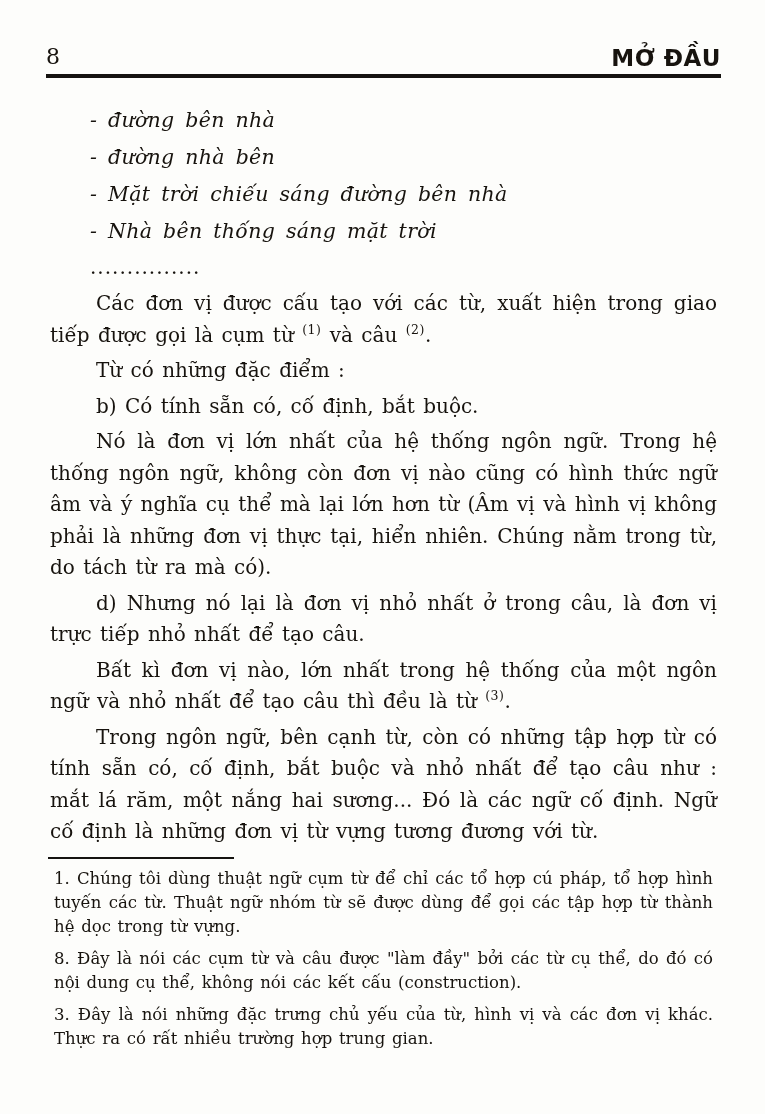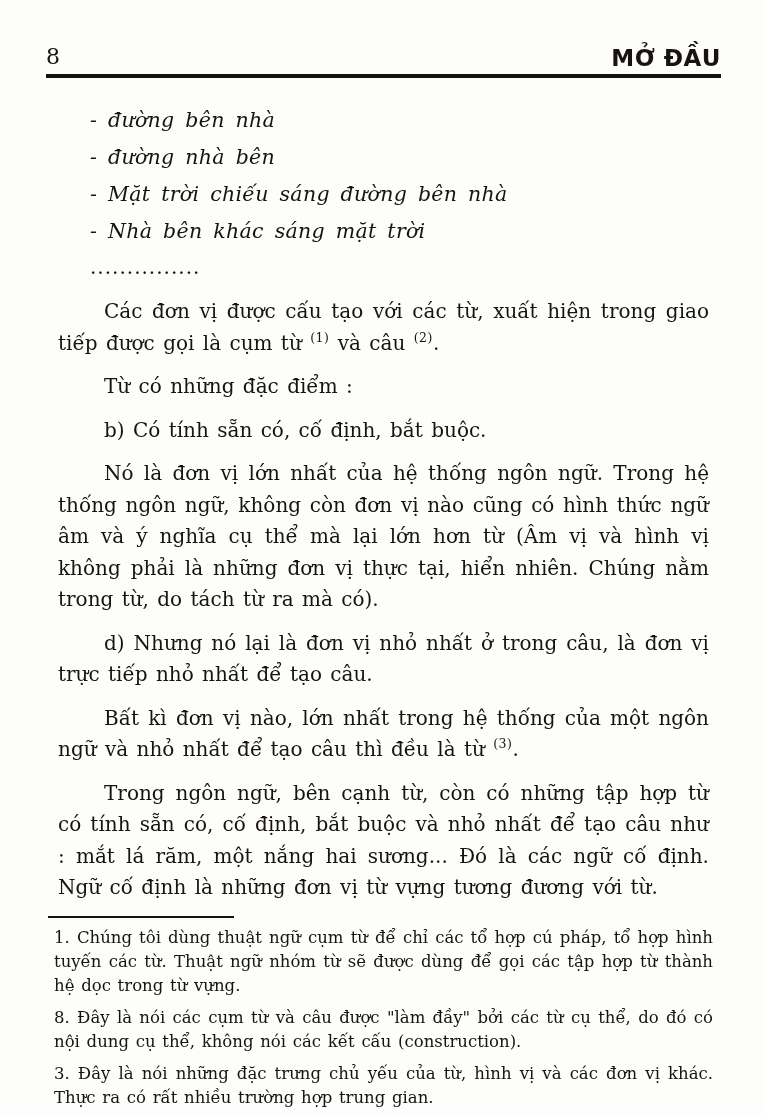--- a/index.html
+++ b/index.html
@@ -22,21 +22,21 @@
   .examples { margin:24px 0 0 44px; }
   .example-line {
     font-style:italic; font-size:20.5px; line-height:37px;
     letter-spacing:0.3px; word-spacing:4px;
   }
   .ellipsis-line { font-size:20px; line-height:34px; letter-spacing:1px; margin-left:44px; }
 
   
   .body-text { margin-top:4px; }
   .para {
-    margin:12px; font-size:20px; line-height:31.5px; text-align:justify;
+    margin:4px; font-size:20px; line-height:31.5px; text-align:justify;
     text-indent:46px; word-spacing:2px;
   }
   .it { }
   sup { font-size:12.5px; line-height:0; vertical-align:super; letter-spacing:0.5px; }
 
   
   .footnote-rule {
     border:0; border-top:2.5px solid #151310;
     width:186px; margin:9px 0 5px 2px;
   }
@@ -54,21 +54,21 @@
   <div class="header">
     <span class="page-number">8</span>
     <span class="running-title">MỞ ĐẦU</span>
   </div>
   <hr class="header-rule">
 
   <div class="examples">
       <div class="example-line">- đường bên nhà</div>
       <div class="example-line">- đường nhà bên</div>
       <div class="example-line">- Mặt trời chiếu sáng đường bên nhà</div>
-      <div class="example-line">- Nhà bên khác sáng mặt trời</div>
+      <div class="example-line">- Nhà bên thống sáng mặt trời</div>
     </div>
 
   <div class="ellipsis-line">...............</div>
 
   <div class="body-text">
       <p class="para"><span>Các đơn vị được cấu tạo với các từ, xuất hiện trong giao tiếp được gọi là cụm từ </span><sup>(1)</sup><span> và câu </span><sup>(2)</sup><span>.</span></p>
       <p class="para"><span>Từ có những đặc điểm :</span></p>
       <p class="para"><span>b) Có tính sẵn có, cố định, bắt buộc.</span></p>
       <p class="para"><span>Nó là </span><span class="it">đơn vị lớn nhất của hệ thống ngôn ngữ</span><span>. Trong hệ thống ngôn ngữ, không còn đơn vị nào cũng có hình thức ngữ âm và ý nghĩa cụ thể mà lại lớn hơn từ (Âm vị và hình vị không phải là những đơn vị thực tại, hiển nhiên. Chúng nằm trong từ, do tách từ ra mà có).</span></p>
       <p class="para"><span>d) Nhưng nó lại là </span><span class="it">đơn vị nhỏ nhất ở trong câu</span><span>, là đơn vị trực tiếp nhỏ nhất để tạo câu.</span></p>

